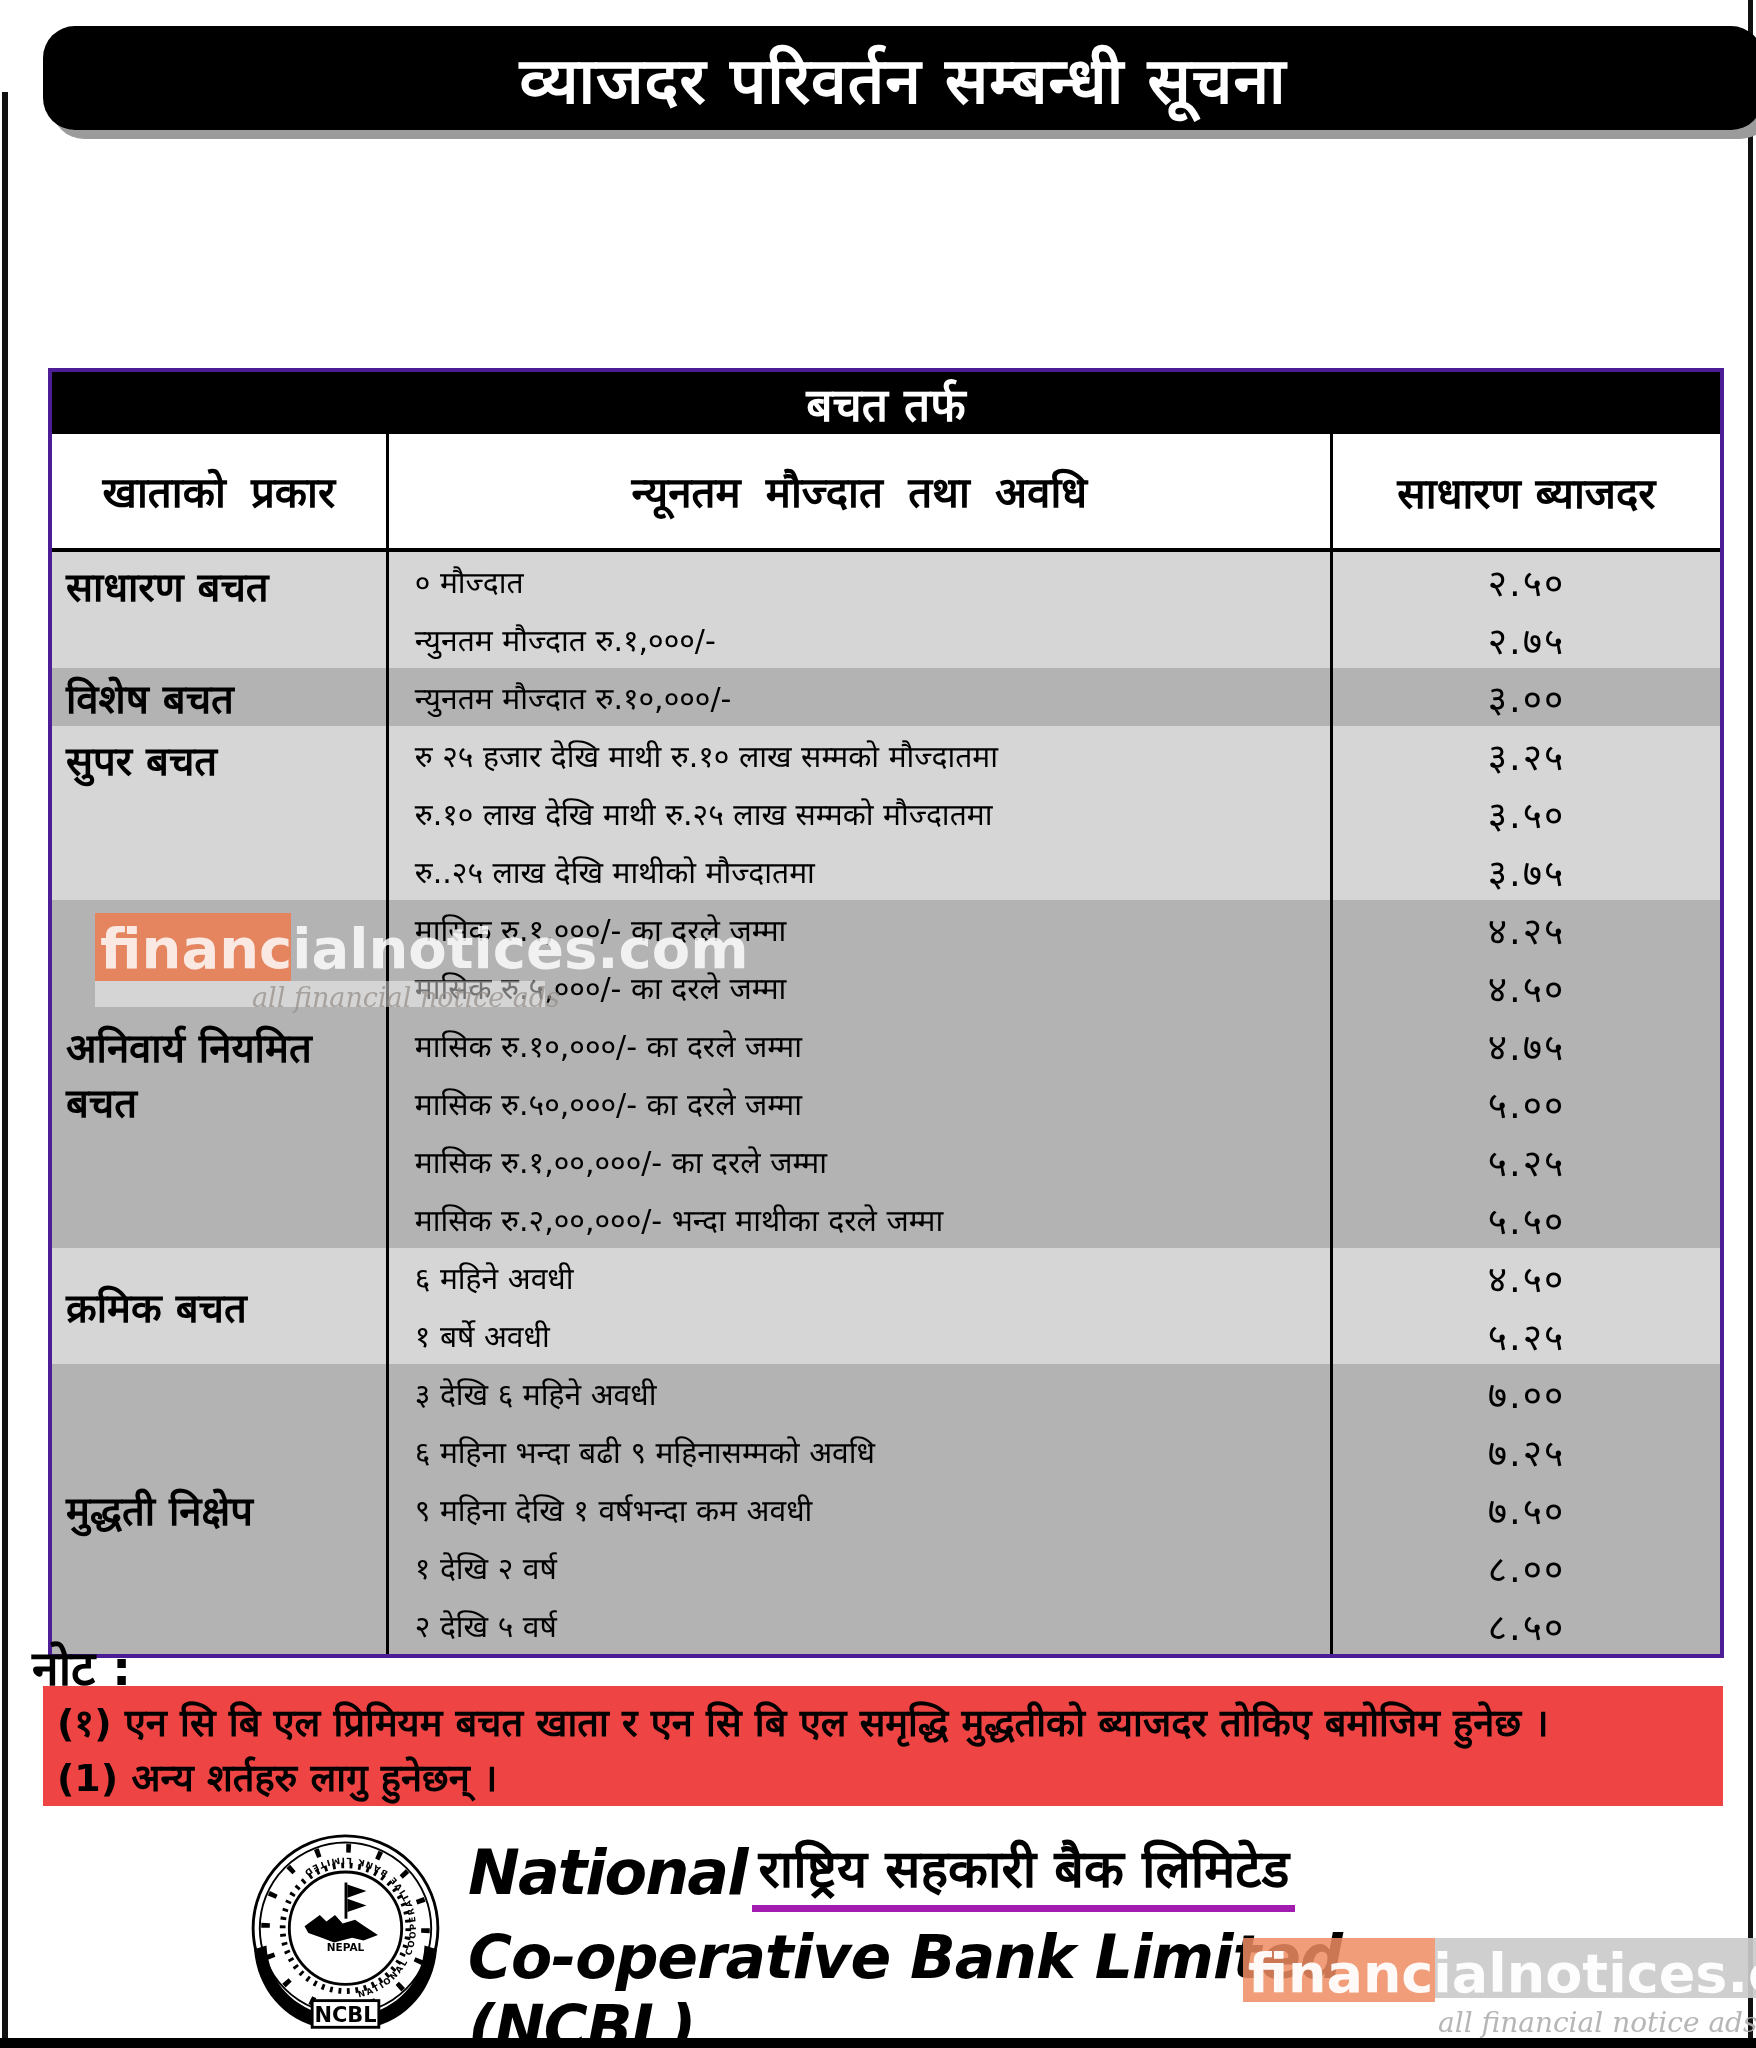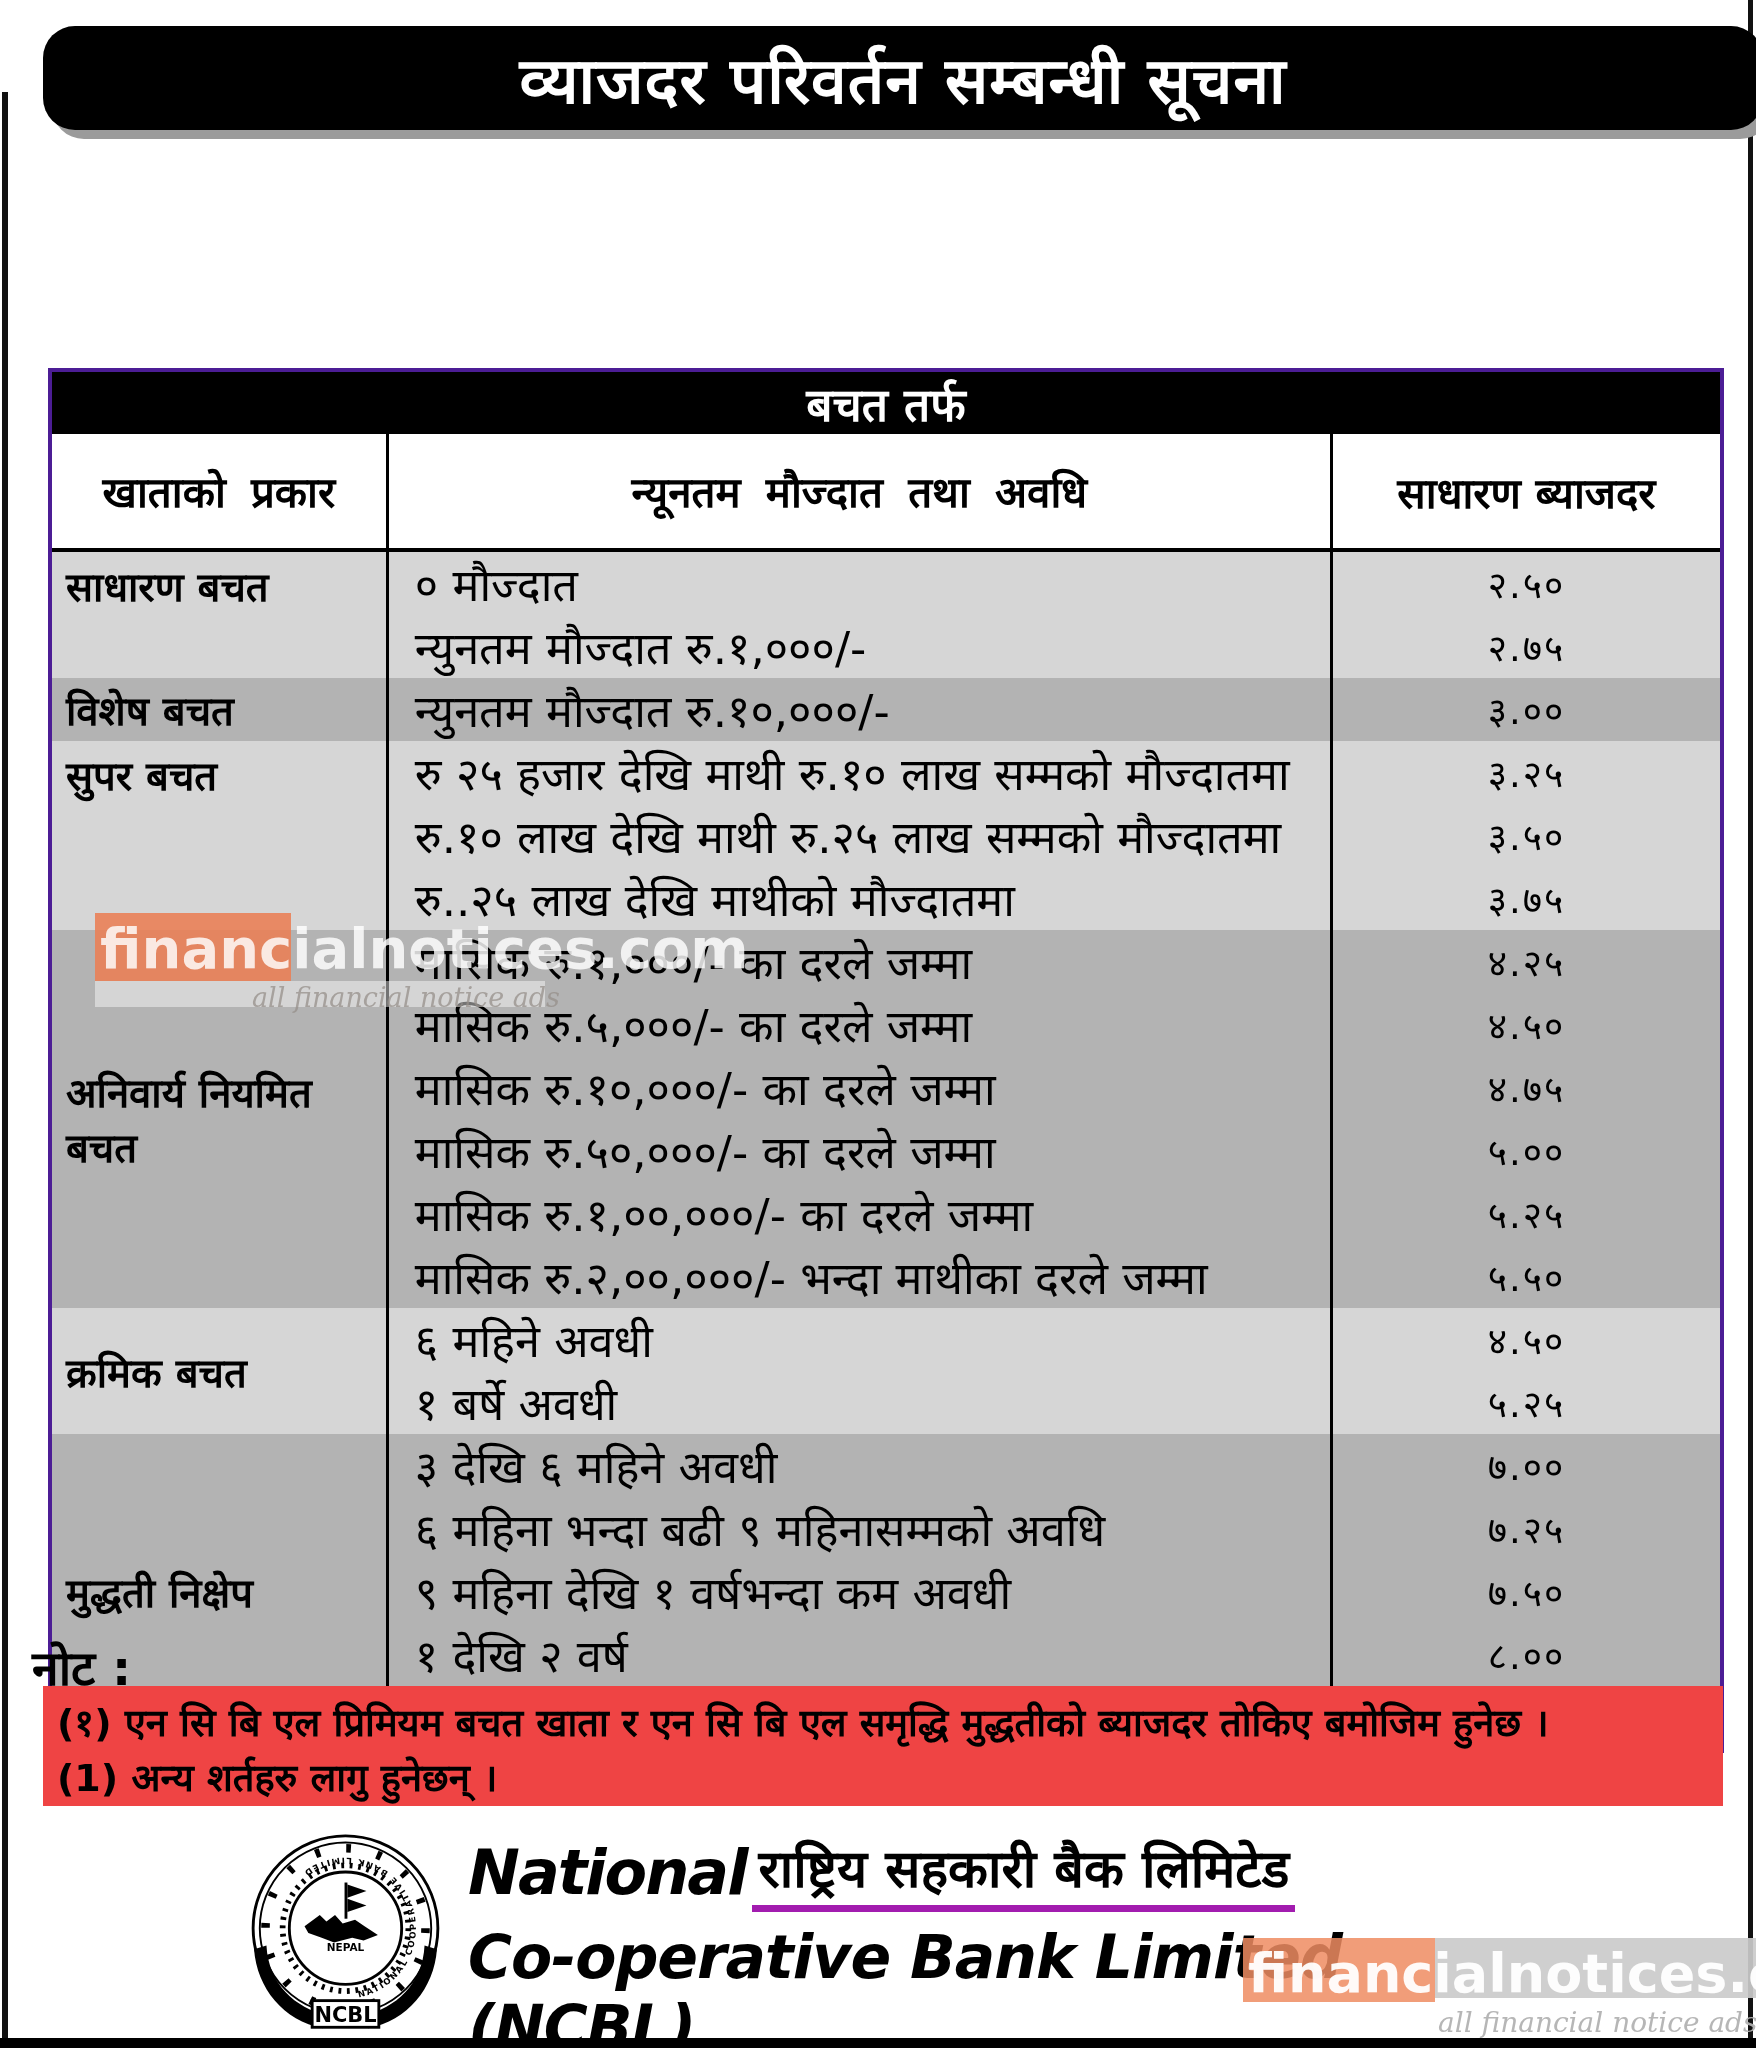--- a/index.html
+++ b/index.html
@@ -21,21 +21,21 @@
     line-height:1.62;text-align:justify;}
 
   
   .rates-table{position:absolute;left:48px;top:368px;width:1668px;border:4px solid #4c1d95;background:#fff;}
   .section-bar{height:62px;background:#000;display:flex;align-items:center;justify-content:center;}
   .section-bar span{color:#fff;font-size:46px;font-weight:bold;}
   table{width:100%;border-collapse:collapse;table-layout:fixed;}
   col.c1{width:20.1%;} col.c2{width:56.6%;} col.c3{width:23.3%;}
   thead td{height:112px;background:#fff;border-bottom:4px solid #000;font-size:42px;font-weight:bold;
     text-align:center;vertical-align:middle;}
-  tbody td{height:56px;font-size:45px;vertical-align:middle;}
+  tbody td{height:56px;font-size:30px;vertical-align:middle;}
   .cell-type{font-weight:bold;font-size:40px;padding-left:14px;border-right:3px solid #000;}
   .cell-type.vtop{vertical-align:top;padding-top:6px;}
   .cell-cond{padding-left:26px;border-right:3px solid #000;white-space:nowrap;}
   .cell-rate{text-align:center;font-size:37px;letter-spacing:2px;}
   .bdr-mid{border-right:3px solid #000;font-family:Liberation Mono, monospace;}
   tr.light td{background:#d6d6d6;}
   tr.dark td{background:#b3b3b3;}
 
   
   .note-heading{position:absolute;left:32px;top:1634px;font-size:48px;font-weight:bold;}

